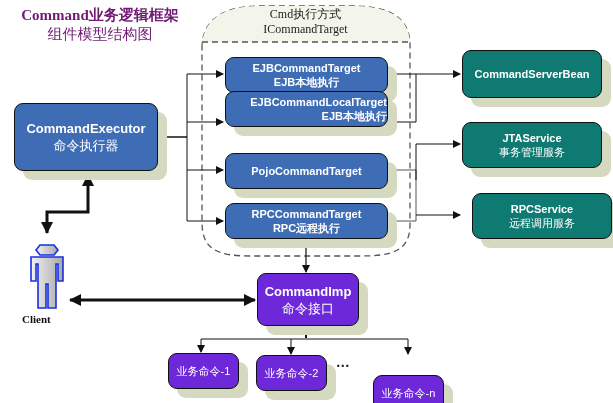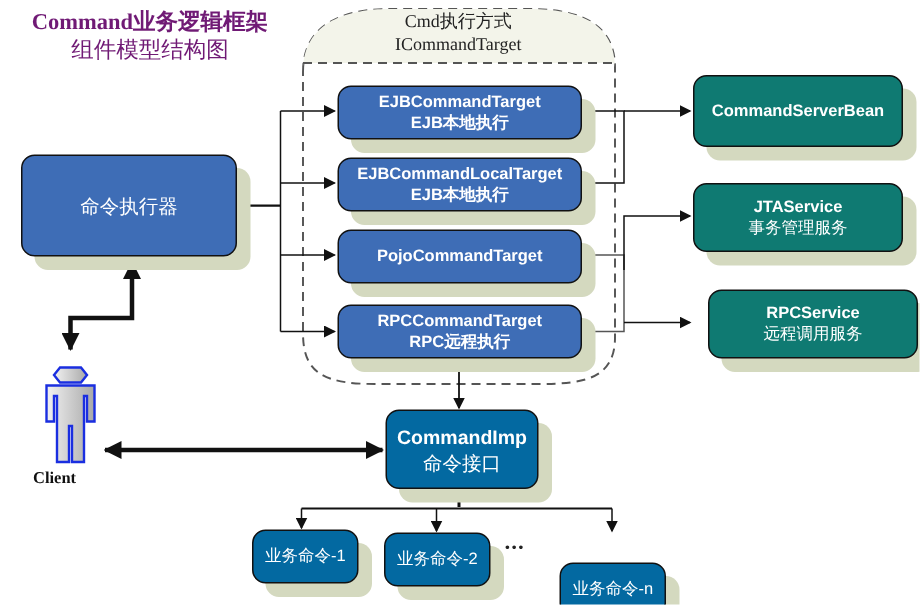--- a/index.html
+++ b/index.html
@@ -4,21 +4,21 @@
 <style>
   html,body{margin:0;padding:0;background:#ffffff;}
   body{width:613px;height:403px;position:relative;overflow:hidden;font-family:"DejaVu Serif","Liberation Serif",serif;}
   #diagram{position:absolute;left:0;top:0;}
   .title{position:absolute;left:4px;top:6px;width:192px;text-align:center;font-weight:bold;font-size:15px;line-height:19px;color:#701a75;font-family:"Liberation Serif","DejaVu Serif",serif;}
   .title .l2{font-weight:normal;}
   .groupt{position:absolute;left:202px;top:7px;width:207px;text-align:center;font-size:12px;line-height:15px;color:#222;font-family:"Liberation Serif",serif;}
   .node{position:absolute;border:1px solid #111;border-radius:9px;color:#fff;display:flex;flex-direction:column;align-items:center;justify-content:center;text-align:center;font-family:Liberation Sans, sans-serif;box-shadow:9px 9px 0 #d4d9bf;}
   .blue{background:#3e6db6;}
   .teal{background:#0f7a72;}
-  .purple{background:#0369a1;}
+  .purple{background:#6d28d9;}
   .node .a{font-weight:bold;font-size:11px;line-height:14px;}
   .node .b{font-size:11px;line-height:14px;}
   .node.big .a{font-size:13px;line-height:17px;}
   .node.big .b{font-size:13px;line-height:17px;}
   .client-label{position:absolute;left:22px;top:313px;width:46px;font-weight:bold;font-size:11px;color:#111;font-family:"Liberation Serif",serif;}
   .ellipsis{position:absolute;left:336px;top:358px;font-size:13px;font-weight:bold;color:#222;}
 </style>
 </head>
 <body>
 
@@ -78,28 +78,29 @@
   <div>Command业务逻辑框架</div>
   <div class="l2">组件模型结构图</div>
 </div>
 
 <div class="groupt">
   <div>Cmd执行方式</div>
   <div>ICommandTarget</div>
 </div>
 
 <div class="node blue big" style="left:14px;top:103px;width:142px;height:66px;">
+  <div class="a">CommandExecutor</div>
   <div class="b">命令执行器</div>
 </div>
 
 <div class="node blue" style="left:225px;top:57px;width:161px;height:34px;">
   <div class="a">EJBCommandTarget</div>
   <div class="a">EJB本地执行</div>
 </div>
-<div class="node blue" style="left:225px;top:105px;width:161px;height:34px;">
+<div class="node blue" style="left:225px;top:91px;width:161px;height:34px;align-items:flex-end;">
   <div class="a">EJBCommandLocalTarget</div>
   <div class="a">EJB本地执行</div>
 </div>
 <div class="node blue" style="left:225px;top:153px;width:161px;height:34px;">
   <div class="a">PojoCommandTarget</div>
 </div>
 <div class="node blue" style="left:225px;top:203px;width:161px;height:34px;">
   <div class="a">RPCCommandTarget</div>
   <div class="a">RPC远程执行</div>
 </div>

